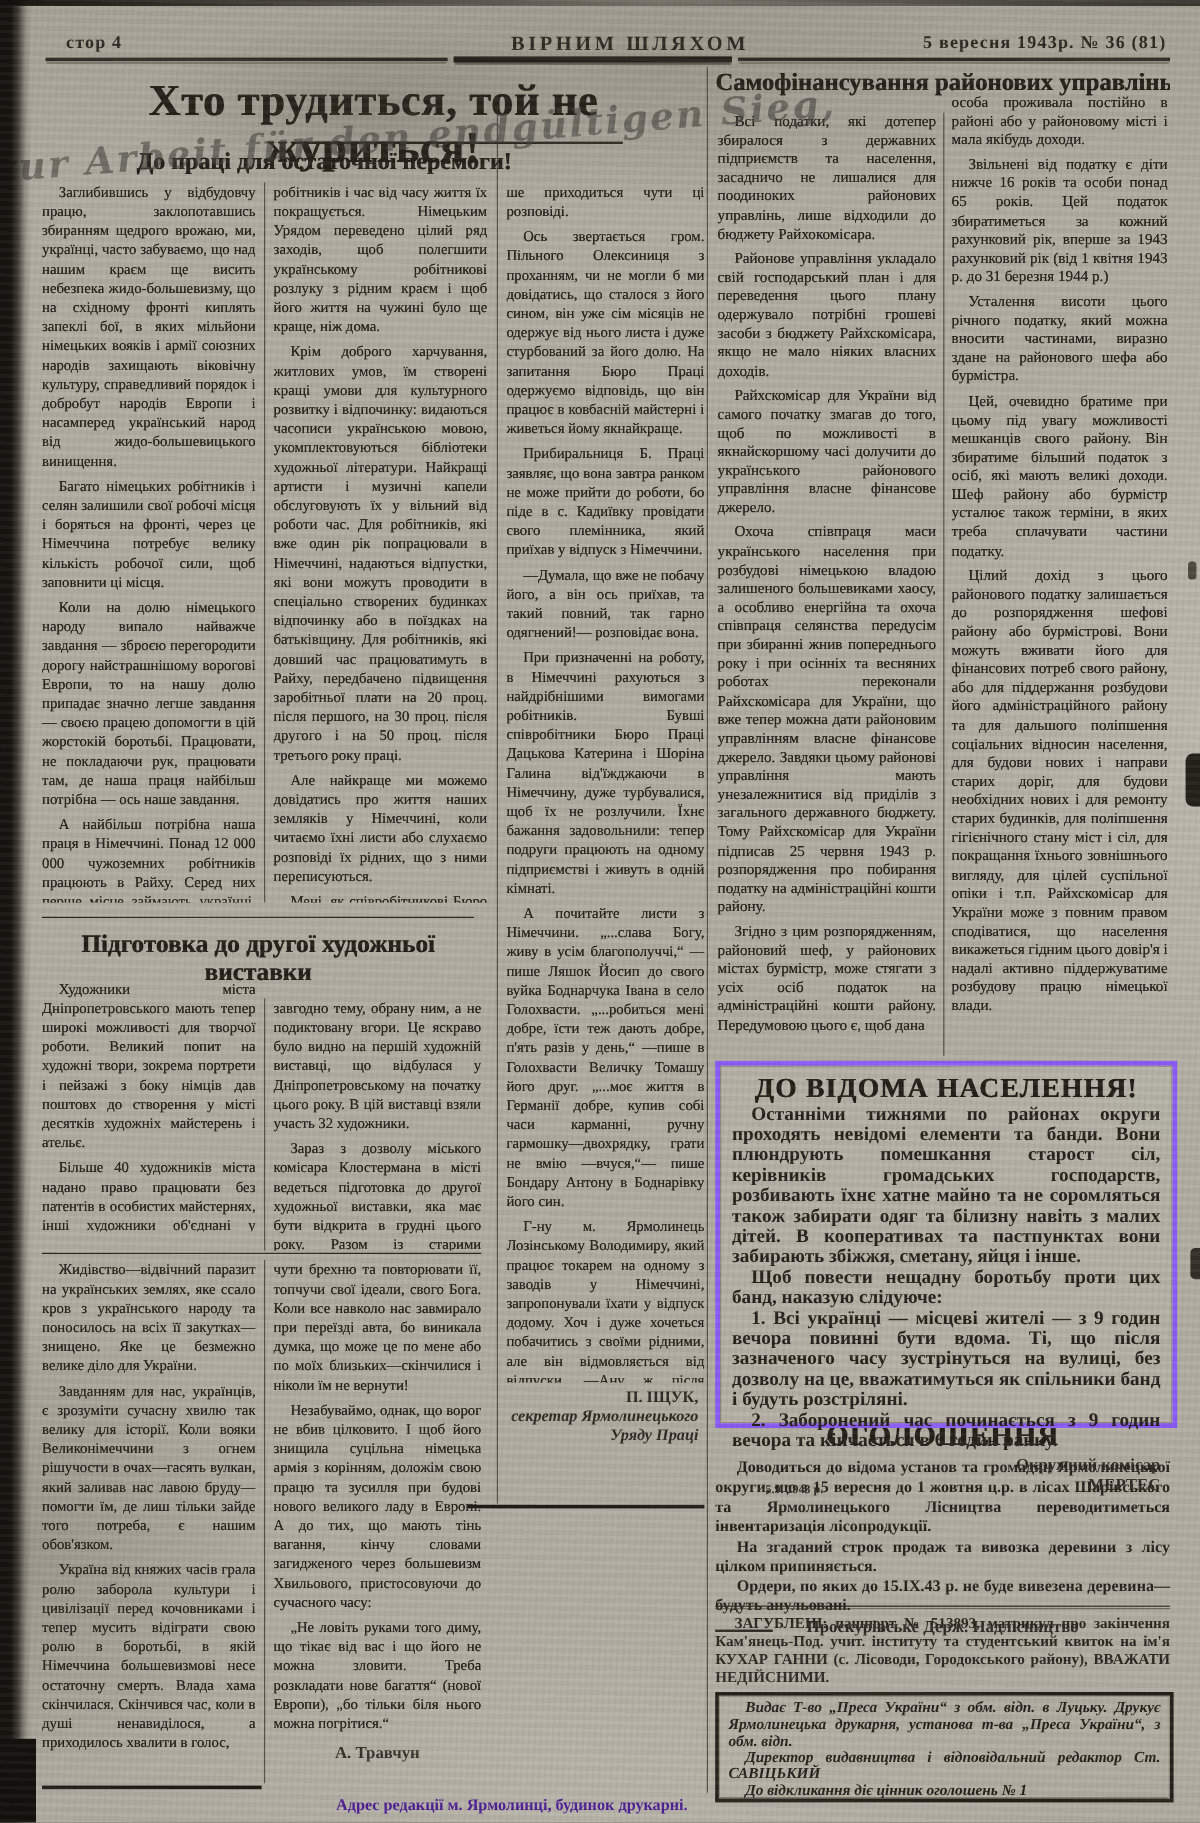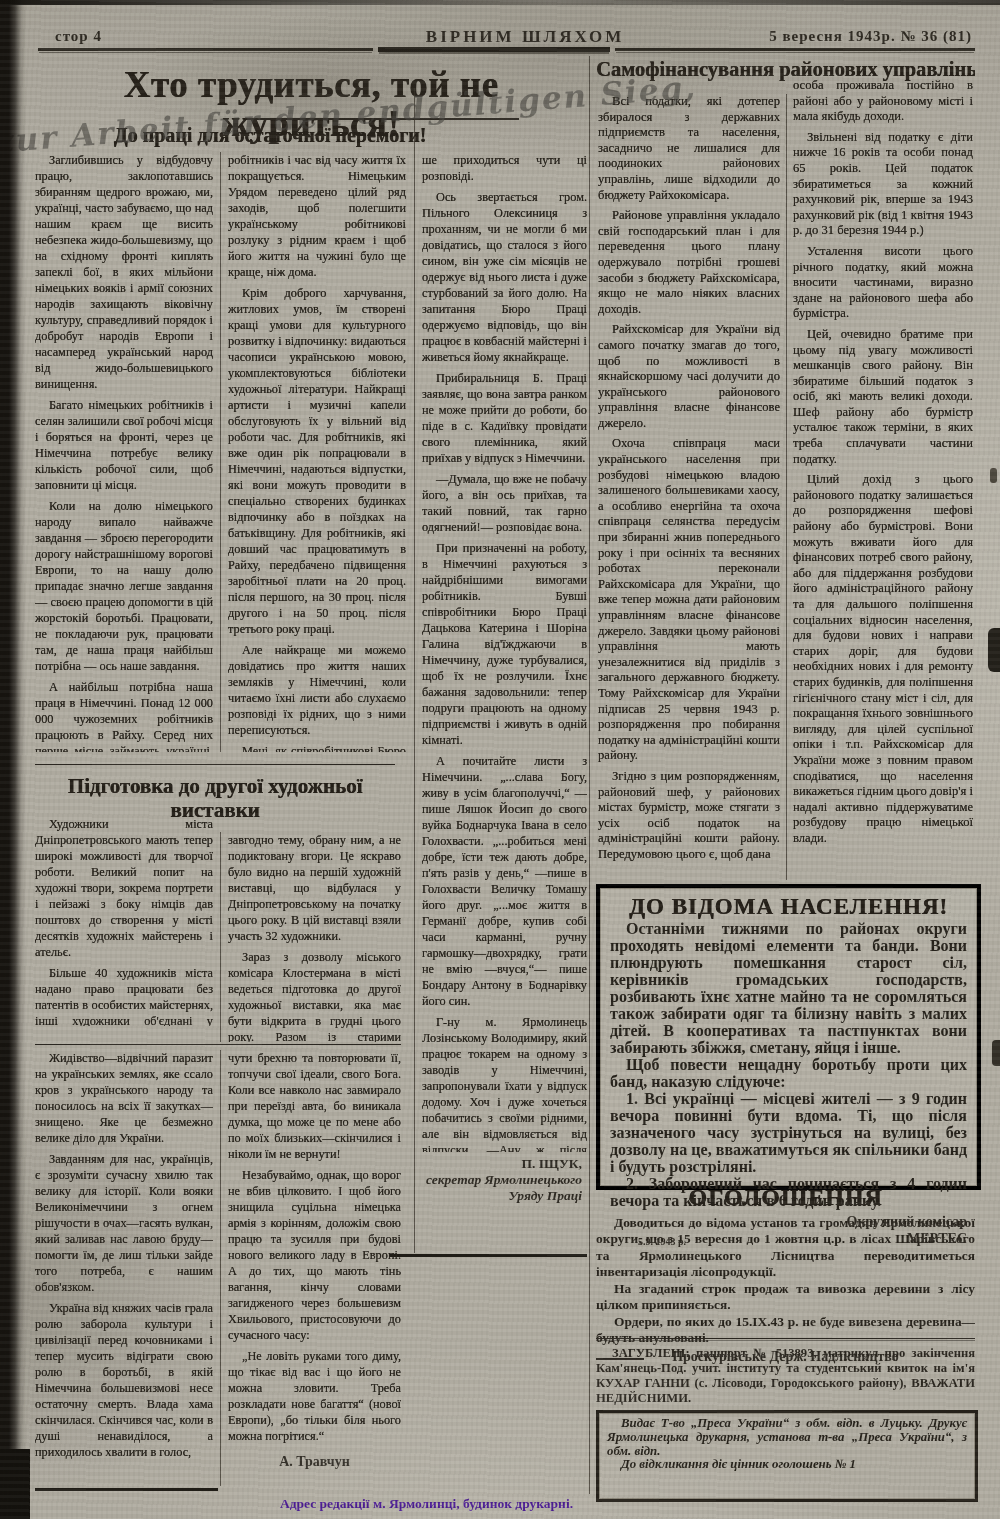--- a/index.html
+++ b/index.html
@@ -55,21 +55,21 @@
   .cont p:first-child{text-indent:0;}
   .col-r{font-size:12.6px;line-height:15.6px;}
   .vrule{position:absolute;width:1px;background:rgba(56,51,42,.75);z-index:2;}
   .hrule{position:absolute;border-top:2px solid #2b2721;z-index:2;}
   .hrule.thick{border-top:3px solid #201d17;}
 
   .sig-name{font-weight:bold;font-size:13.5px;text-align:right;}
   .sig-role{font-weight:bold;font-style:italic;font-size:13.5px;text-align:right;line-height:16px;}
 
   
-  .notice-box{border:4px solid #000000;box-shadow:0 0 0 1px #8e897c inset;padding:6px 10px 4px;z-index:3;background:rgba(255,255,250,.05);}
+  .notice-box{border:4px solid #8b5cf6;box-shadow:0 0 0 1px #8e897c inset;padding:6px 10px 4px;z-index:3;background:rgba(255,255,250,.05);}
   .notice-box .body{font-weight:bold;font-size:16px;line-height:17px;text-align:justify;color:#26221b;}
   .notice-box .body p{margin:0;text-indent:16px;}
   .signoff-row{display:flex;justify-content:space-between;align-items:flex-end;margin-top:4px;}
   .signoff-right{text-align:right;font-weight:bold;font-size:14px;line-height:17px;}
   .signoff-date{font-weight:bold;font-size:10px;padding-left:28px;}
 
   .ann-body{font-weight:bold;font-size:13.4px;line-height:16.5px;text-align:justify;color:#26221b;}
   .ann-body p{margin:0;text-indent:18px;}
   .ann-sig{font-weight:bold;font-size:14px;text-align:center;margin-top:2px;}
 
@@ -184,21 +184,21 @@
         <p>Цей, очевидно братиме при цьому під увагу можливості мешканців свого району. Він збиратиме більший податок з осіб, які мають великі доходи. Шеф району або бурмістр усталює також терміни, в яких треба сплачувати частини податку.</p>
         <p>Цілий дохід з цього районового податку залишається до розпорядження шефові району або бурмістрові. Вони можуть вживати його для фінансових потреб свого району, або для піддержання розбудови його адміністраційного району та для дальшого поліпшення соціальних відносин населення, для будови нових і направи старих доріг, для будови необхідних нових і для ремонту старих будинків, для поліпшення гігієнічного стану міст і сіл, для покращання їхнього зовнішнього вигляду, для цілей суспільної опіки і т.п. Райхскомісар для України може з повним правом сподіватися, що населення викажеться гідним цього довір'я і надалі активно піддержуватиме розбудову працю німецької влади.</p>
       </div>
 
     <div class="abs notice-box" style="left:0;top:826px;width:357px;height:288px;">
       <div class="headline-m">ДО ВІДОМА НАСЕЛЕННЯ!</div>
       <div class="body">
           <p>Останніми тижнями по районах округи проходять невідомі елементи та банди. Вони плюндрують помешкання старост сіл, керівників громадських господарств, розбивають їхнє хатне майно та не соромляться також забирати одяг та білизну навіть з малих дітей. В кооперативах та пастпунктах вони забирають збіжжя, сметану, яйця і інше.</p>
           <p>Щоб повести нещадну боротьбу проти цих банд, наказую слідуюче:</p>
           <p>1. Всі українці — місцеві жителі — з 9 годин вечора повинні бути вдома. Ті, що після зазначеного часу зустрінуться на вулиці, без дозволу на це, вважатимуться як спільники банд і будуть розстріляні.</p>
-          <p>2. Заборонений час починається з 4 годин вечора та кінчається в 6 годин ранку.</p>
+          <p>2. Заборонений час починається з 9 годин вечора та кінчається в 6 годин ранку.</p>
         </div>
       <div class="signoff-row">
         <span class="signoff-date">5.9. 1943 р.</span>
         <span class="signoff-right">
           <span style="display:block;">Окружний комісар</span>
           <span style="display:block;">МЕРТЕС</span>
         </span>
       </div>
     </div>
 
@@ -215,20 +215,21 @@
       </div>
     </div>
     <div class="hrule" style="left:0;top:1280px;width:379px;border-top-width:1px;box-shadow:0 2px 0 rgba(43,39,33,.5);"></div>
 
     <div class="abs lost" style="left:0;top:1288px;width:379px;height:62px;">
       <p>ЗАГУБЛЕНІ: пашпорт № 513893, матрикул про закінчення Кам'янець-Под. учит. інституту та студентський квиток на ім'я КУХАР ГАННИ (с. Лісоводи, Городокського району), ВВАЖАТИ НЕДІЙСНИМИ.</p>
     </div>
 
     <div class="abs imprint-box" style="left:0;top:1352px;width:360px;height:78px;">
         <p>Видає Т-во „Преса України“ з обм. відп. в Луцьку. Друкує Ярмолинецька друкарня, установа т-ва „Преса України“, з обм. відп.</p>
+        <p>Директор видавництва і відповідальний редактор Ст. САВІЦЬКИЙ</p>
         <p>До відкликання діє цінник оголошень  № 1</p>
       </div>
     <div class="hrule thick" style="left:0;top:1440px;width:377px;"></div>
   </div>
 
   <div class="abs footer-line" style="left:280px;top:1496px;width:440px;">Адрес редакції м. Ярмолинці, будинок друкарні.</div>
 
   <div class="grain"></div>
 </div>
 

